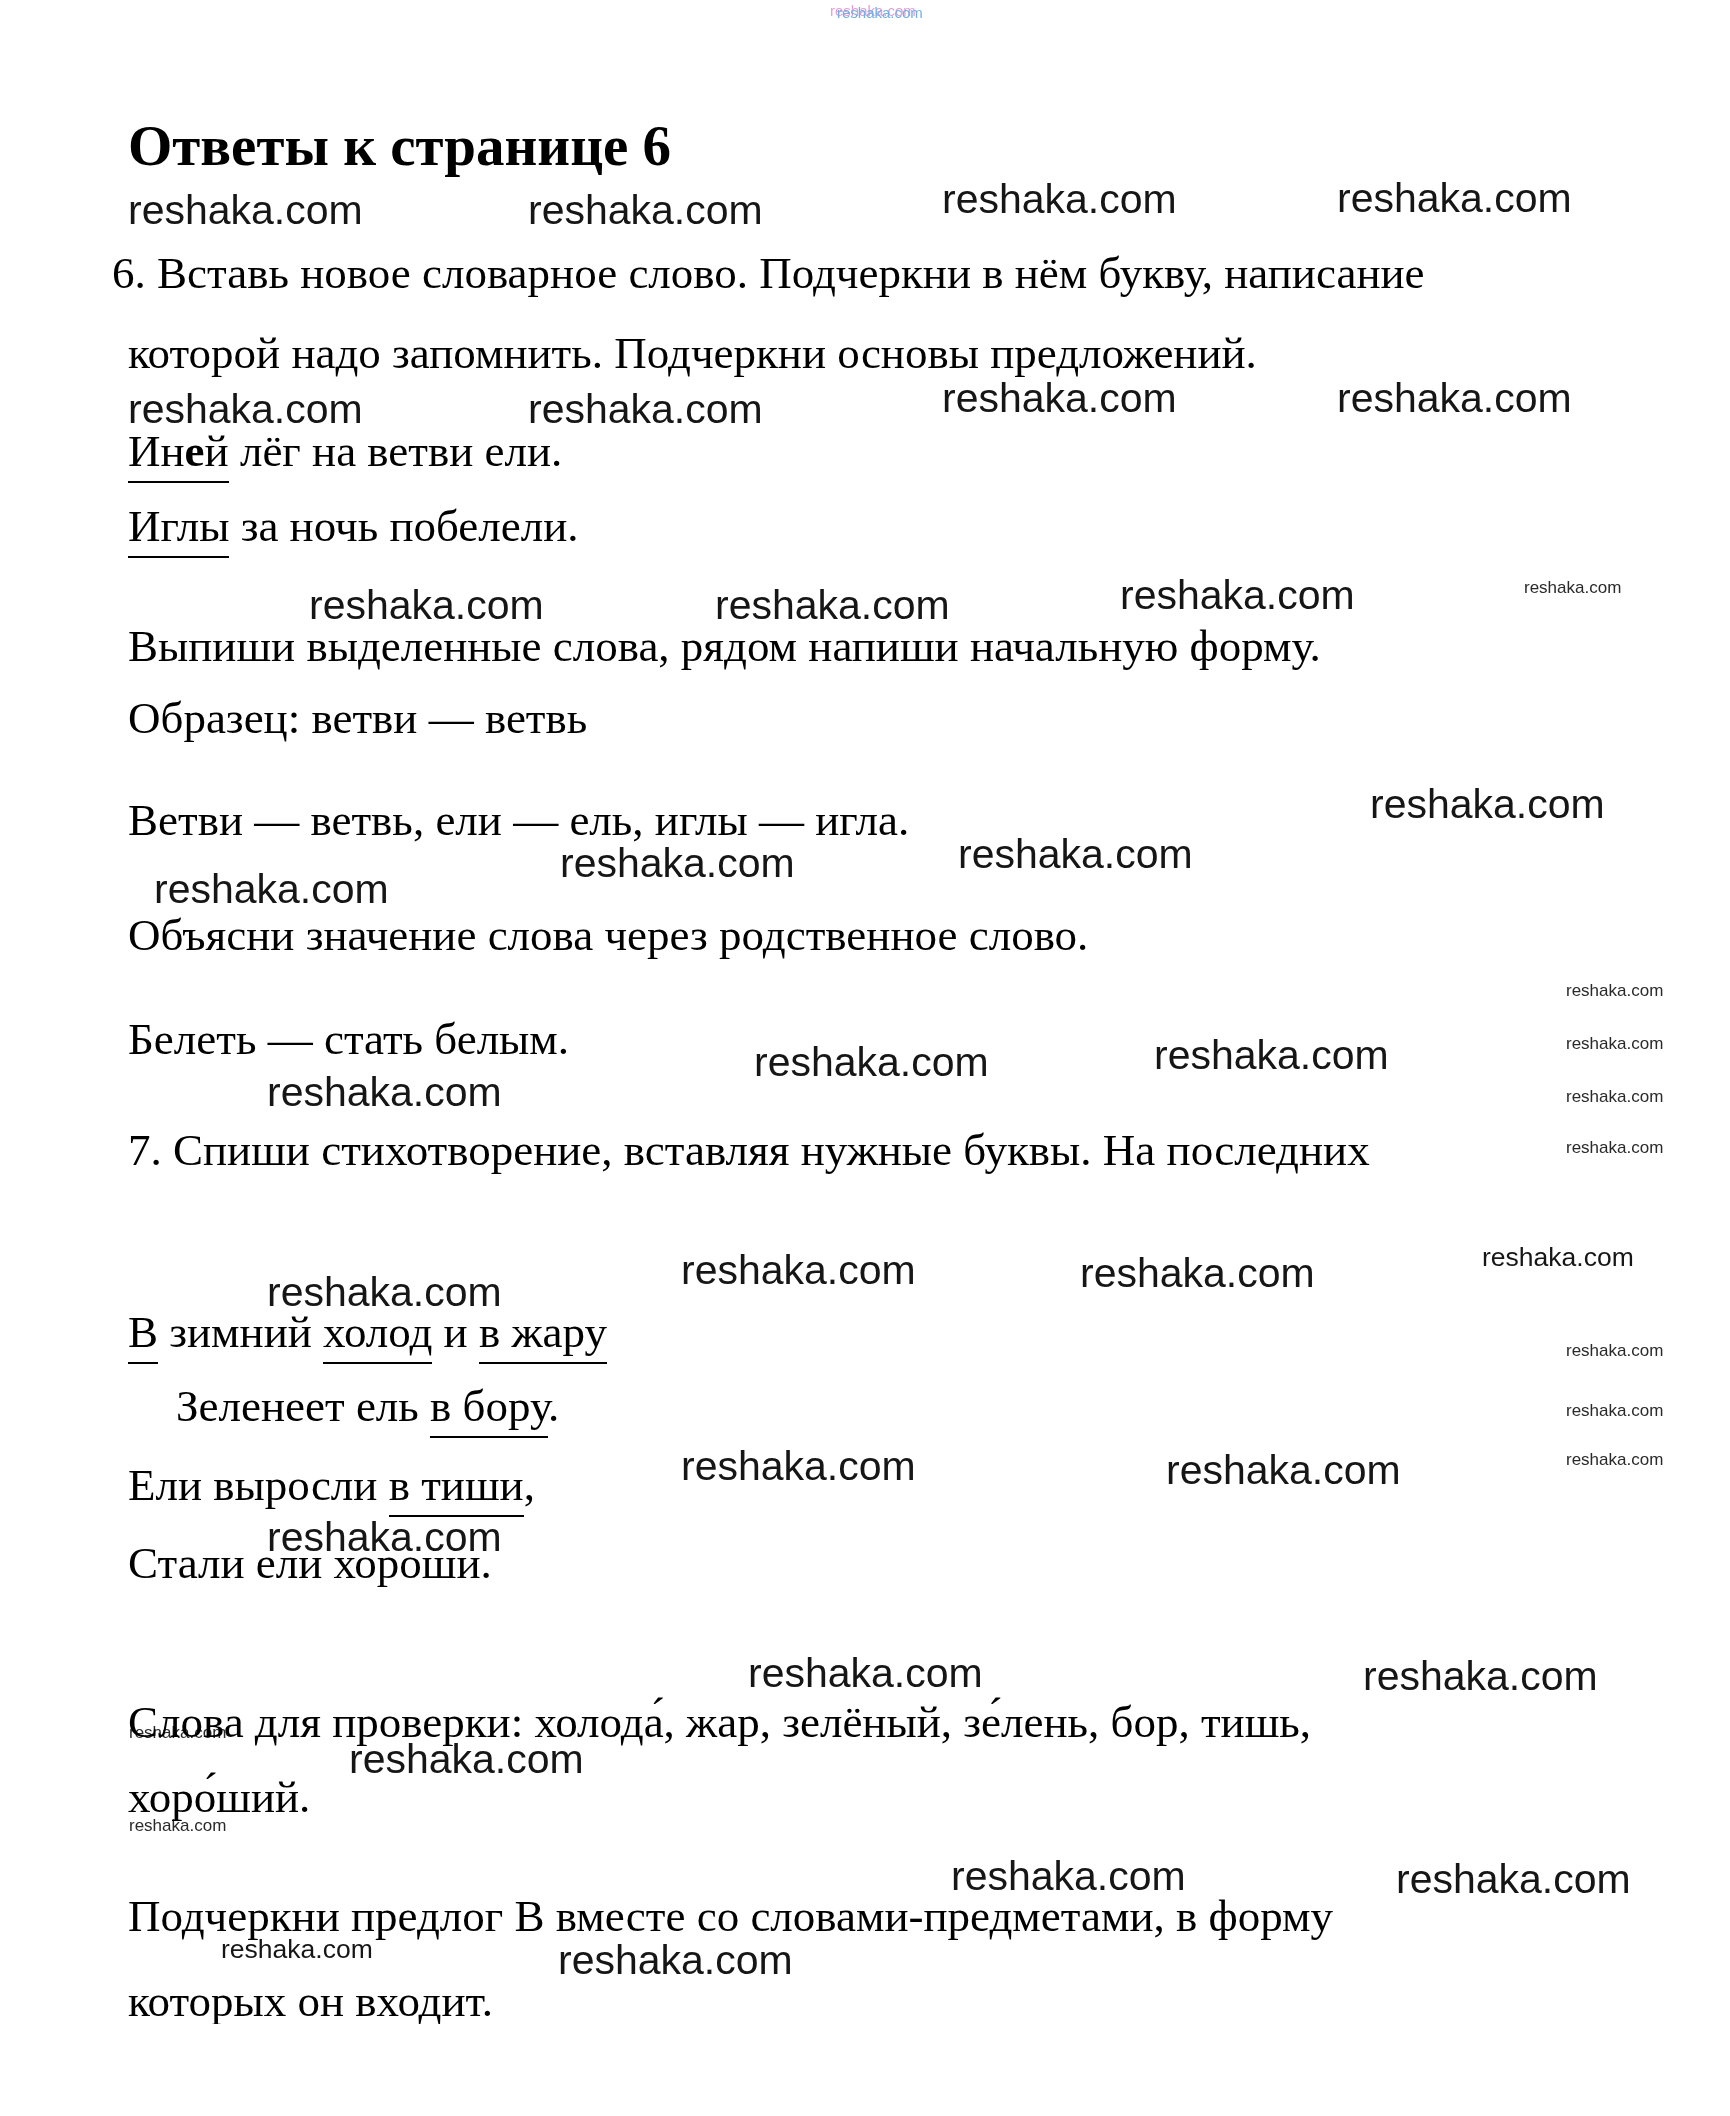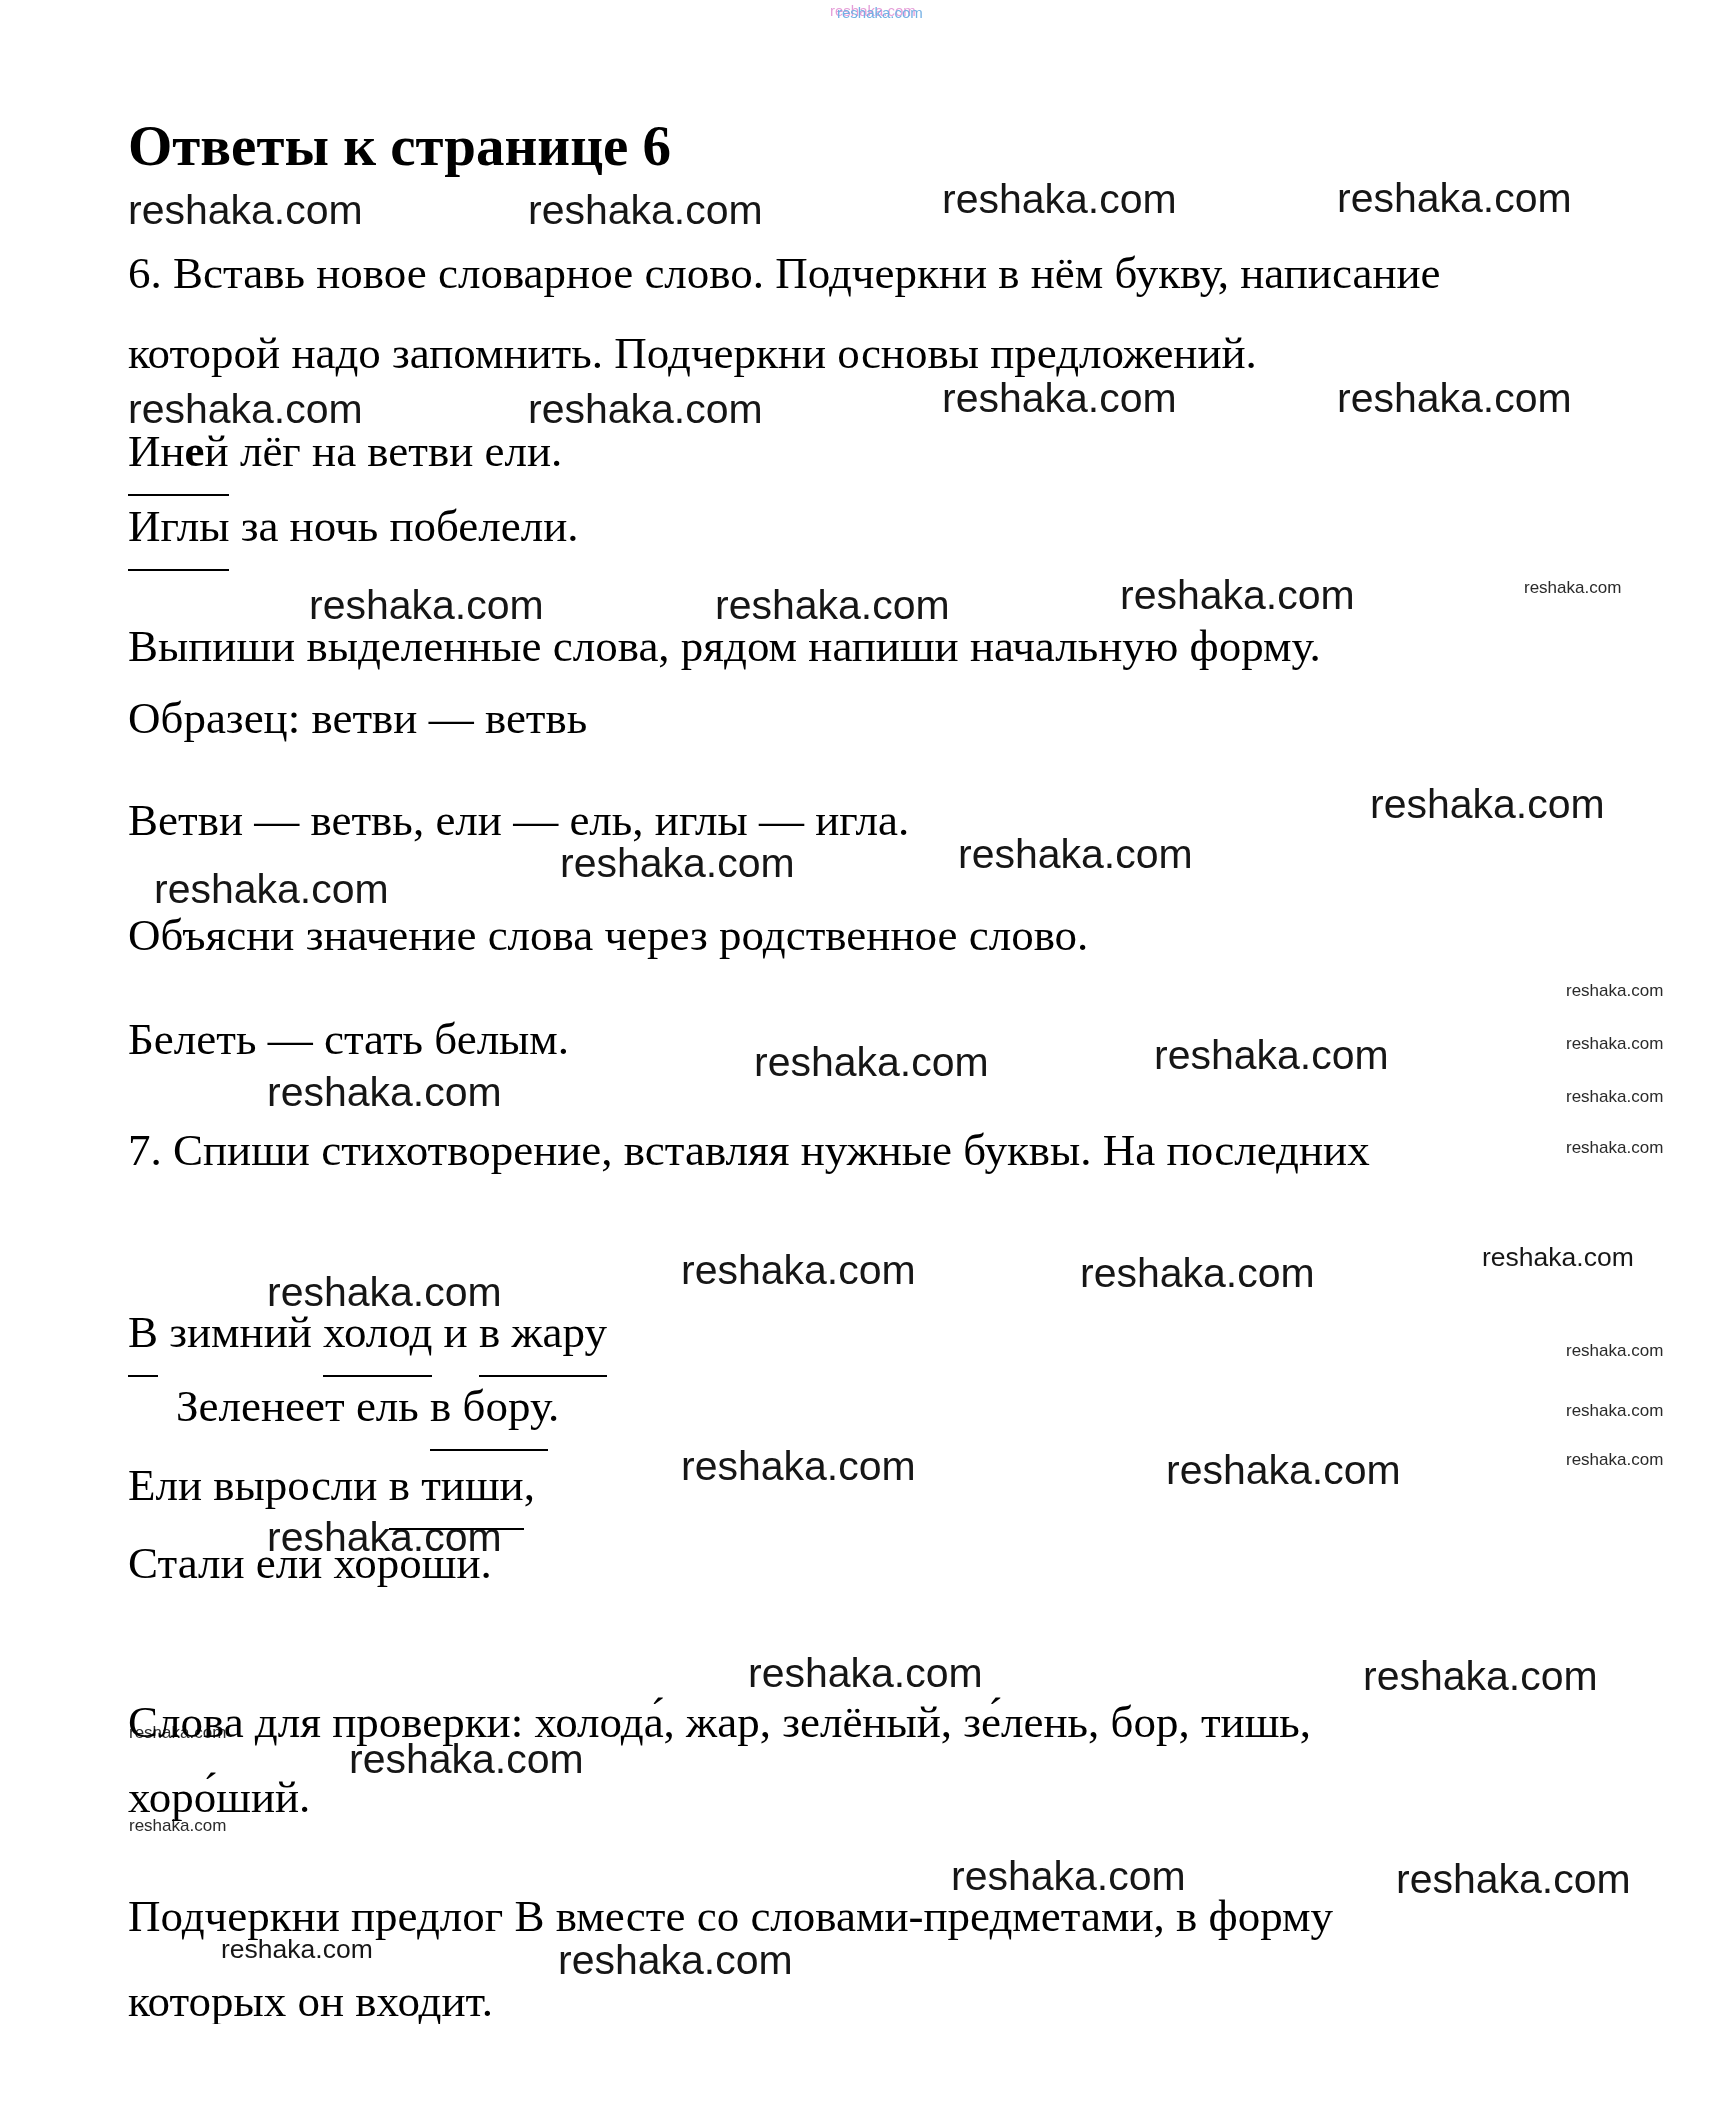--- a/index.html
+++ b/index.html
@@ -34,21 +34,21 @@
   .wm-sm{font-size:26.5px;}
   .wm-xs{font-size:17px;color:#2a2a2a;}
   .wm-top{
     position:absolute;
     font-family:"Liberation Sans", sans-serif;
     font-size:15px;
     white-space:nowrap;
   }
   .wm-top.pink{color:#e59ed8;}
   .wm-top.blue{color:#74b0e4;}
-  .u{border-bottom:2.6px solid #000;padding-bottom:18px;}
+  .u{border-bottom:2.6px solid #000;padding-bottom:5px;}
   .b{font-weight:700;}
 </style>
 </head>
 <body>
 
 <div class="page">
 
   <span class="wm-top pink" style="left:830px;top:1.8px;">reshaka.com</span>
   <span class="wm-top blue" style="left:837px;top:4.4px;">reshaka.com</span>
 
@@ -105,21 +105,21 @@
   <div class="wm wm-xs" style="left:129px;top:1816px;">reshaka.com</div>
 
   <div class="wm" style="left:951px;top:1853px;">reshaka.com</div>
   <div class="wm" style="left:1396px;top:1856px;">reshaka.com</div>
 
   <div class="wm wm-sm" style="left:221px;top:1934px;">reshaka.com</div>
   <div class="wm" style="left:558px;top:1937px;">reshaka.com</div>
 
   <h1 class="title" style="left:128px;top:113px;margin:0;">Ответы к странице  6</h1>
 
-  <div class="line" style="left:128px;top:245px;">6. Вставь новое словарное слово. Подчеркни в нём букву, написание</div>
+  <div class="line" style="left:112px;top:245px;">6. Вставь новое словарное слово. Подчеркни в нём букву, написание</div>
   <div class="line" style="left:128px;top:325px;">которой надо запомнить. Подчеркни основы предложений.</div>
 
   <div class="line" style="left:128px;top:423px;"><span class="u">Ин</span><span class="u b">е</span><span class="u">й</span><span> лёг на ветви ели.</span></div>
 
   <div class="line" style="left:128px;top:498px;"><span class="u">Иглы</span><span> за ночь побелели.</span></div>
 
   <div class="line" style="left:128px;top:618px;">Выпиши выделенные слова, рядом напиши начальную форму.</div>
   <div class="line" style="left:128px;top:690px;">Образец: ветви — ветвь</div>
   <div class="line" style="left:128px;top:792px;">Ветви — ветвь, ели — ель, иглы — игла.</div>
   <div class="line" style="left:128px;top:907px;">Объясни значение слова через родственное слово.</div>

